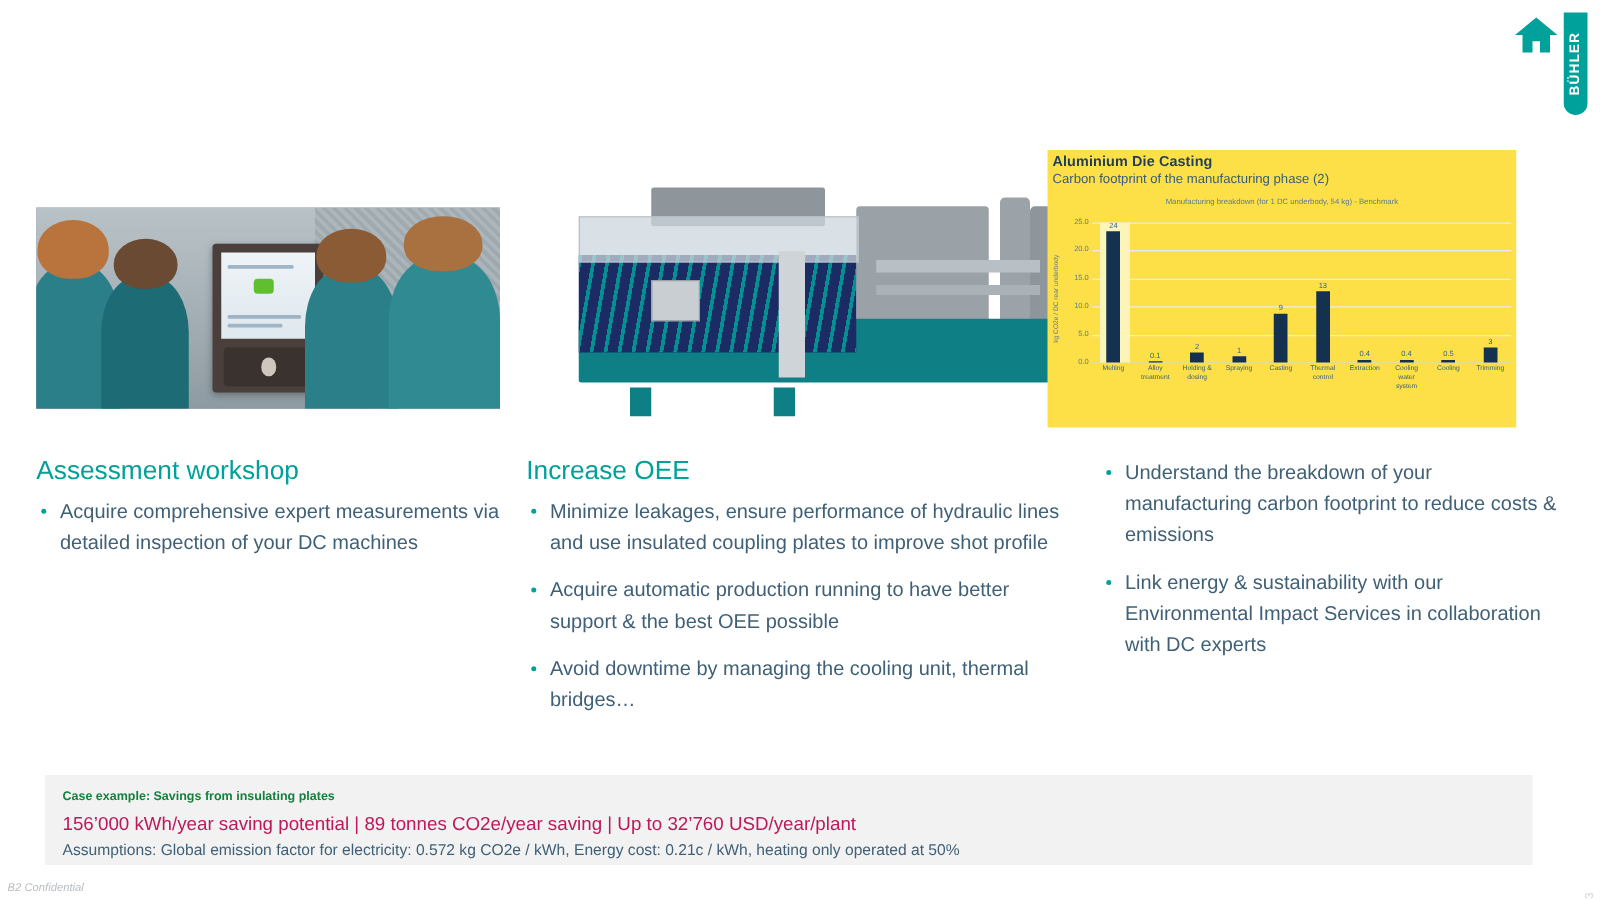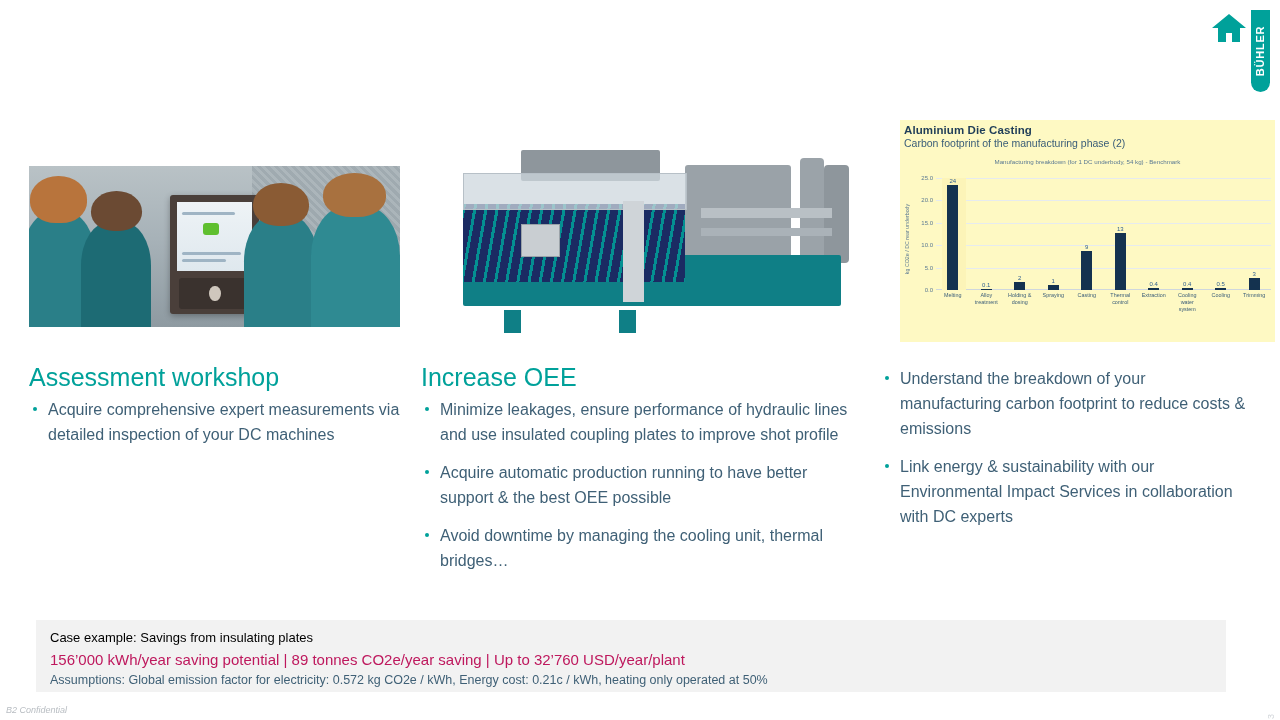--- a/index.html
+++ b/index.html
@@ -77,21 +77,21 @@
   .pm-arm{position:absolute;left:58%;top:12%;width:26%;height:52%;background:#9aa2a8;border-radius:3px;}
   .pm-rod{position:absolute;left:62%;top:34%;width:32%;height:5%;background:#b9c0c5;}
   .pm-rod2{position:absolute;left:62%;top:44%;width:32%;height:4%;background:#aab2b8;}
   .pm-cyl{position:absolute;left:86%;top:8%;width:6%;height:54%;background:#9ba3a9;border-radius:4px;}
   .pm-cyl2{position:absolute;left:92%;top:12%;width:6%;height:50%;background:#8e969c;border-radius:4px;}
   .pm-hmi{position:absolute;left:18%;top:42%;width:9%;height:16%;background:#c9ced2;border:1px solid #9aa2a8;}
   .pm-pillar{position:absolute;left:43%;top:30%;width:5%;height:52%;background:#cfd4d8;}
   .pm-leg{position:absolute;bottom:2%;width:4%;height:12%;background:#0f7f86;}
 
   
-  .chart-card{position:absolute;left:900px;top:120px;width:375px;height:222px;background:#fef9c3;}
+  .chart-card{position:absolute;left:838px;top:120px;width:375px;height:222px;background:#fde047;}
   .chart-h1{font-size:11.5px;font-weight:bold;color:#1f3d58;margin:4px 0 0 4px;letter-spacing:.1px;}
   .chart-h2{font-size:10.5px;color:#3a5d78;margin:1px 0 0 4px;}
   .chart-sub{font-size:6.2px;color:#5b7a93;text-align:center;margin-top:9px;}
   .plot{position:relative;margin:3px 0 0 0;height:150px;}
   .yaxis-title{
     position:absolute;left:2px;top:16px;height:110px;width:10px;
     display:flex;align-items:center;justify-content:center;
   }
   .yaxis-title span{transform:rotate(-90deg);white-space:nowrap;font-size:5.3px;color:#5b7a93;}
   .ylabels{position:absolute;left:11px;top:10px;width:22px;height:112px;}
@@ -105,30 +105,30 @@
   .bval{font-size:6px;color:#2f5f8f;margin-bottom:1px;}
   .bar{width:11px;background:#14324f;}
   .xlabels{position:absolute;left:36px;right:4px;top:124px;display:flex;}
   .xcol{flex:1;text-align:center;font-size:5.4px;color:#3a5d78;line-height:7px;padding:0 1px;}
 
   
   .col{position:absolute;top:366px;}
   .c1{left:29px;width:385px;}
   .c2{left:421px;width:440px;}
   .c3{left:881px;width:370px;}
-  .col-h{font-size:25px;color:#00a19a;margin:0 0 9px 0;line-height:22px;}
+  .col-h{font-size:21px;color:#00a19a;margin:0 0 9px 0;line-height:22px;}
   .bullets{list-style:none;margin:0;padding:0;}
   .bullets li{position:relative;padding-left:19px;margin-bottom:13px;
     font-size:16px;line-height:25px;color:#3f6076;}
   .bullets li:before{content:"";position:absolute;left:4px;top:10px;
     width:4px;height:4px;border-radius:50%;background:#00a19a;}
 
   
   .casebox{position:absolute;left:36px;top:620px;width:1190px;height:72px;background:#f2f2f2;}
-  .case-h{font-size:13px;color:#000000;margin:8px 0 0 14px;line-height:20px;}
+  .case-h{font-size:10px;color:#15803d;margin:8px 0 0 14px;line-height:20px;font-weight:bold;}
   .case-l1{font-size:15px;color:#be185d;margin:1px 0 0 14px;line-height:21px;}
   .case-l2{font-size:12.5px;color:#3f6076;margin:1px 0 0 14px;line-height:18px;}
 
   .footer{position:absolute;left:6px;bottom:5px;font-size:9px;color:#b8bdc2;font-style:italic;}
   .slideno{position:absolute;right:4px;bottom:6px;font-size:9px;color:#d2d6da;
      transform:rotate(-90deg);transform-origin:100% 100%;}
 </style>
 </head>
 <body>
 

